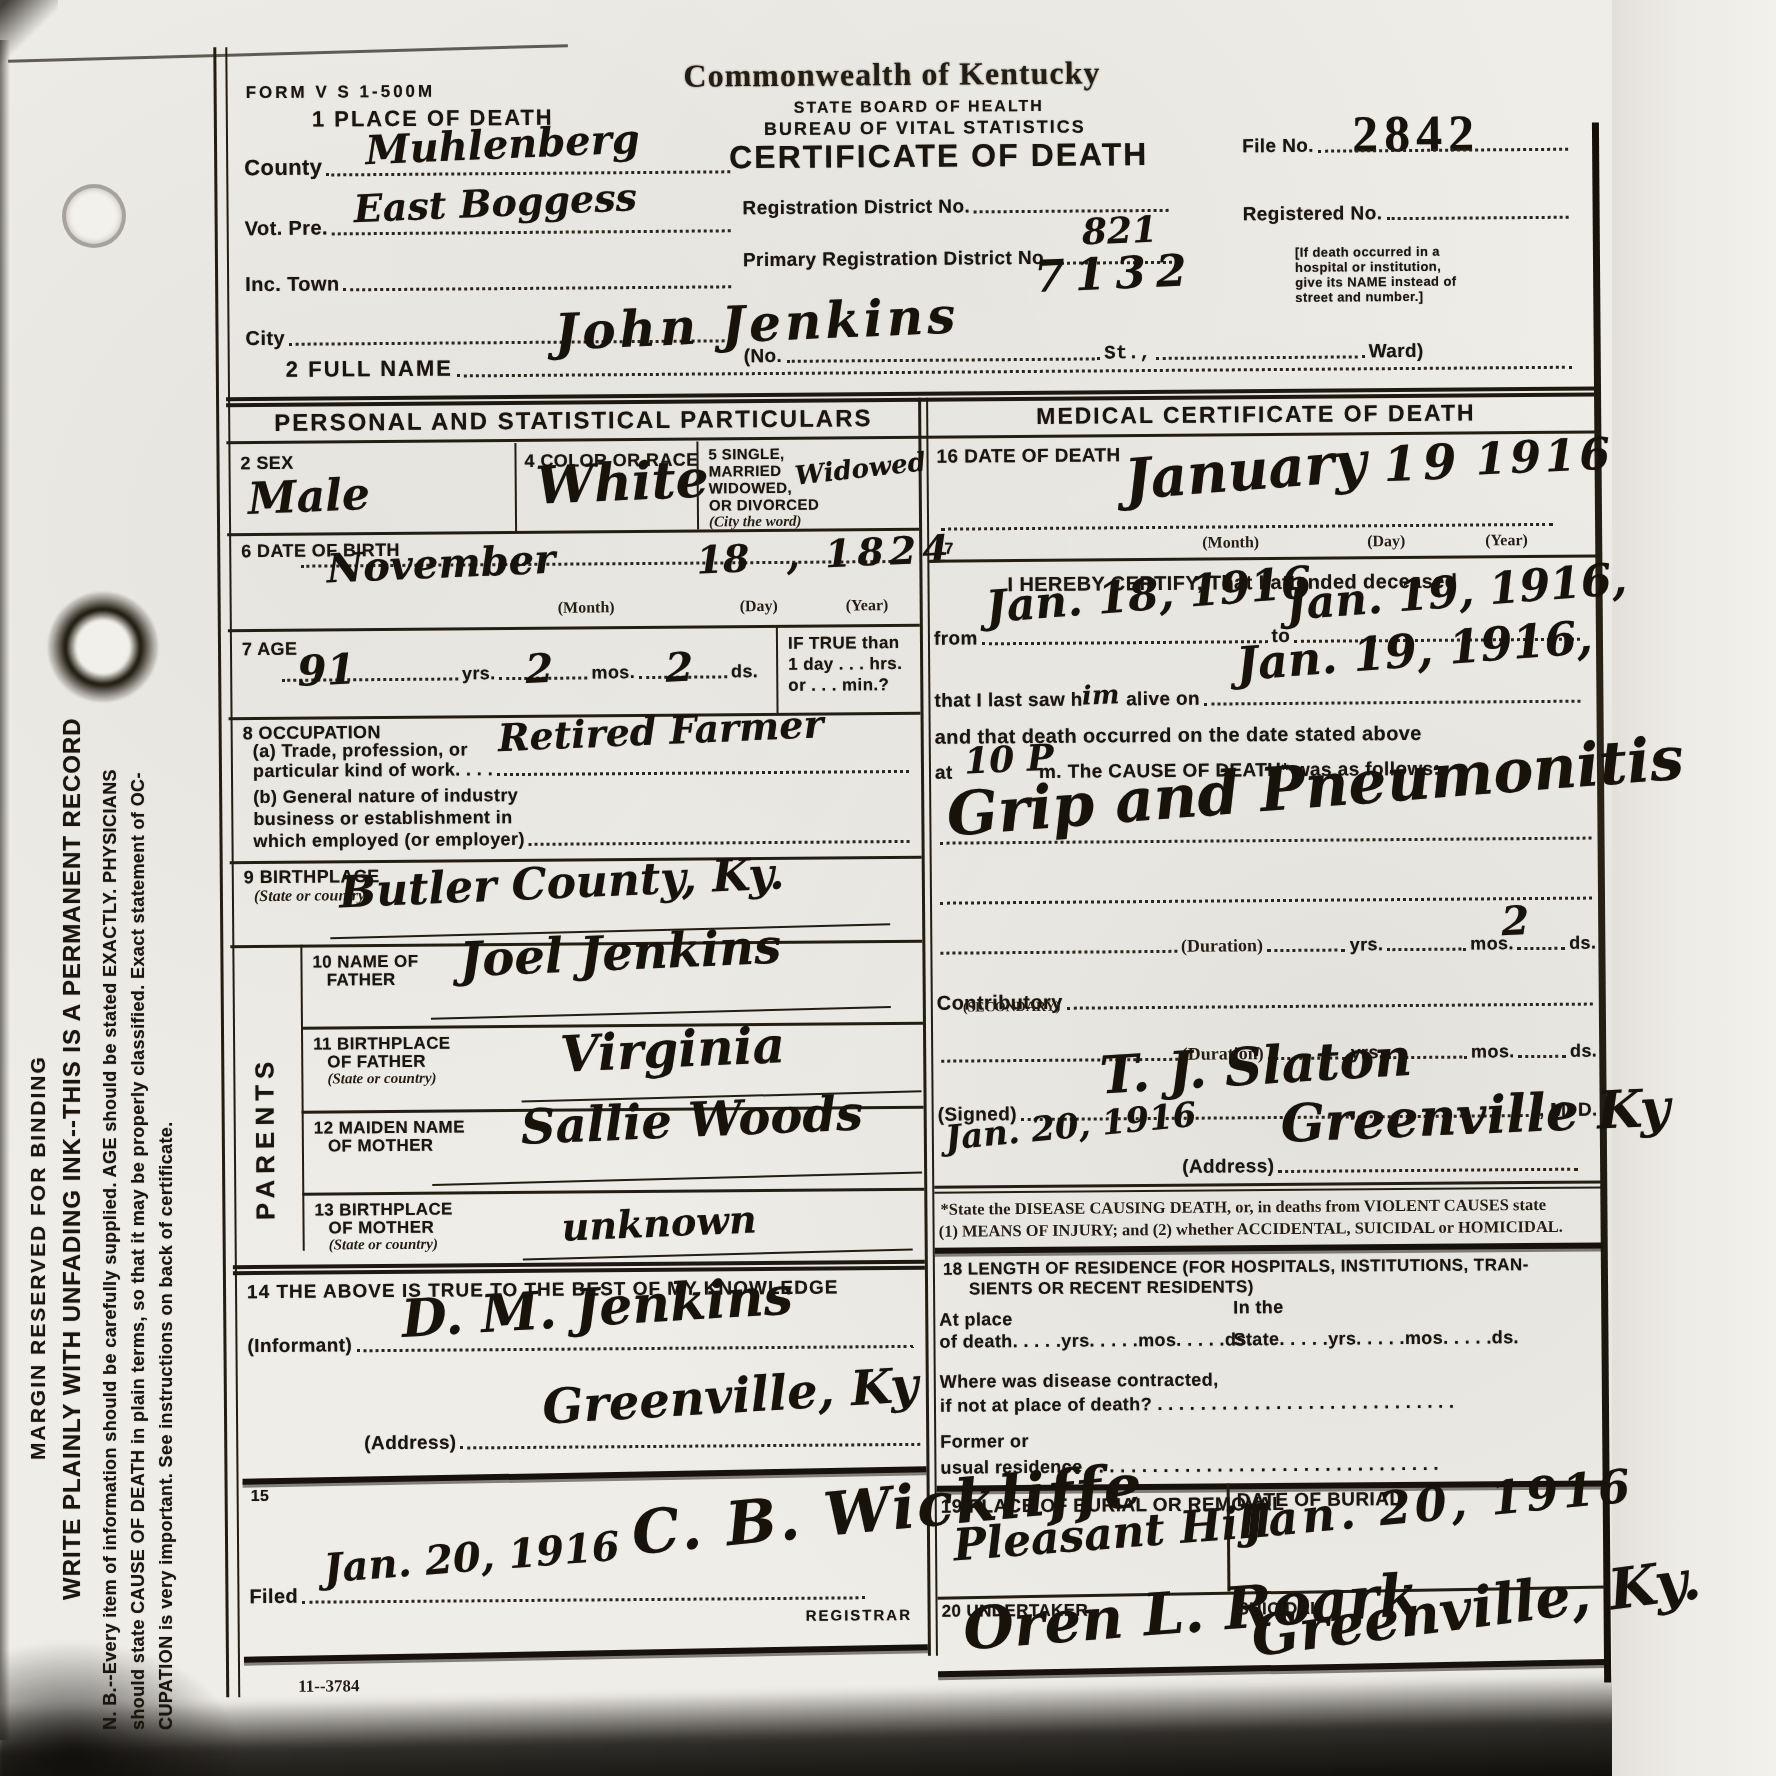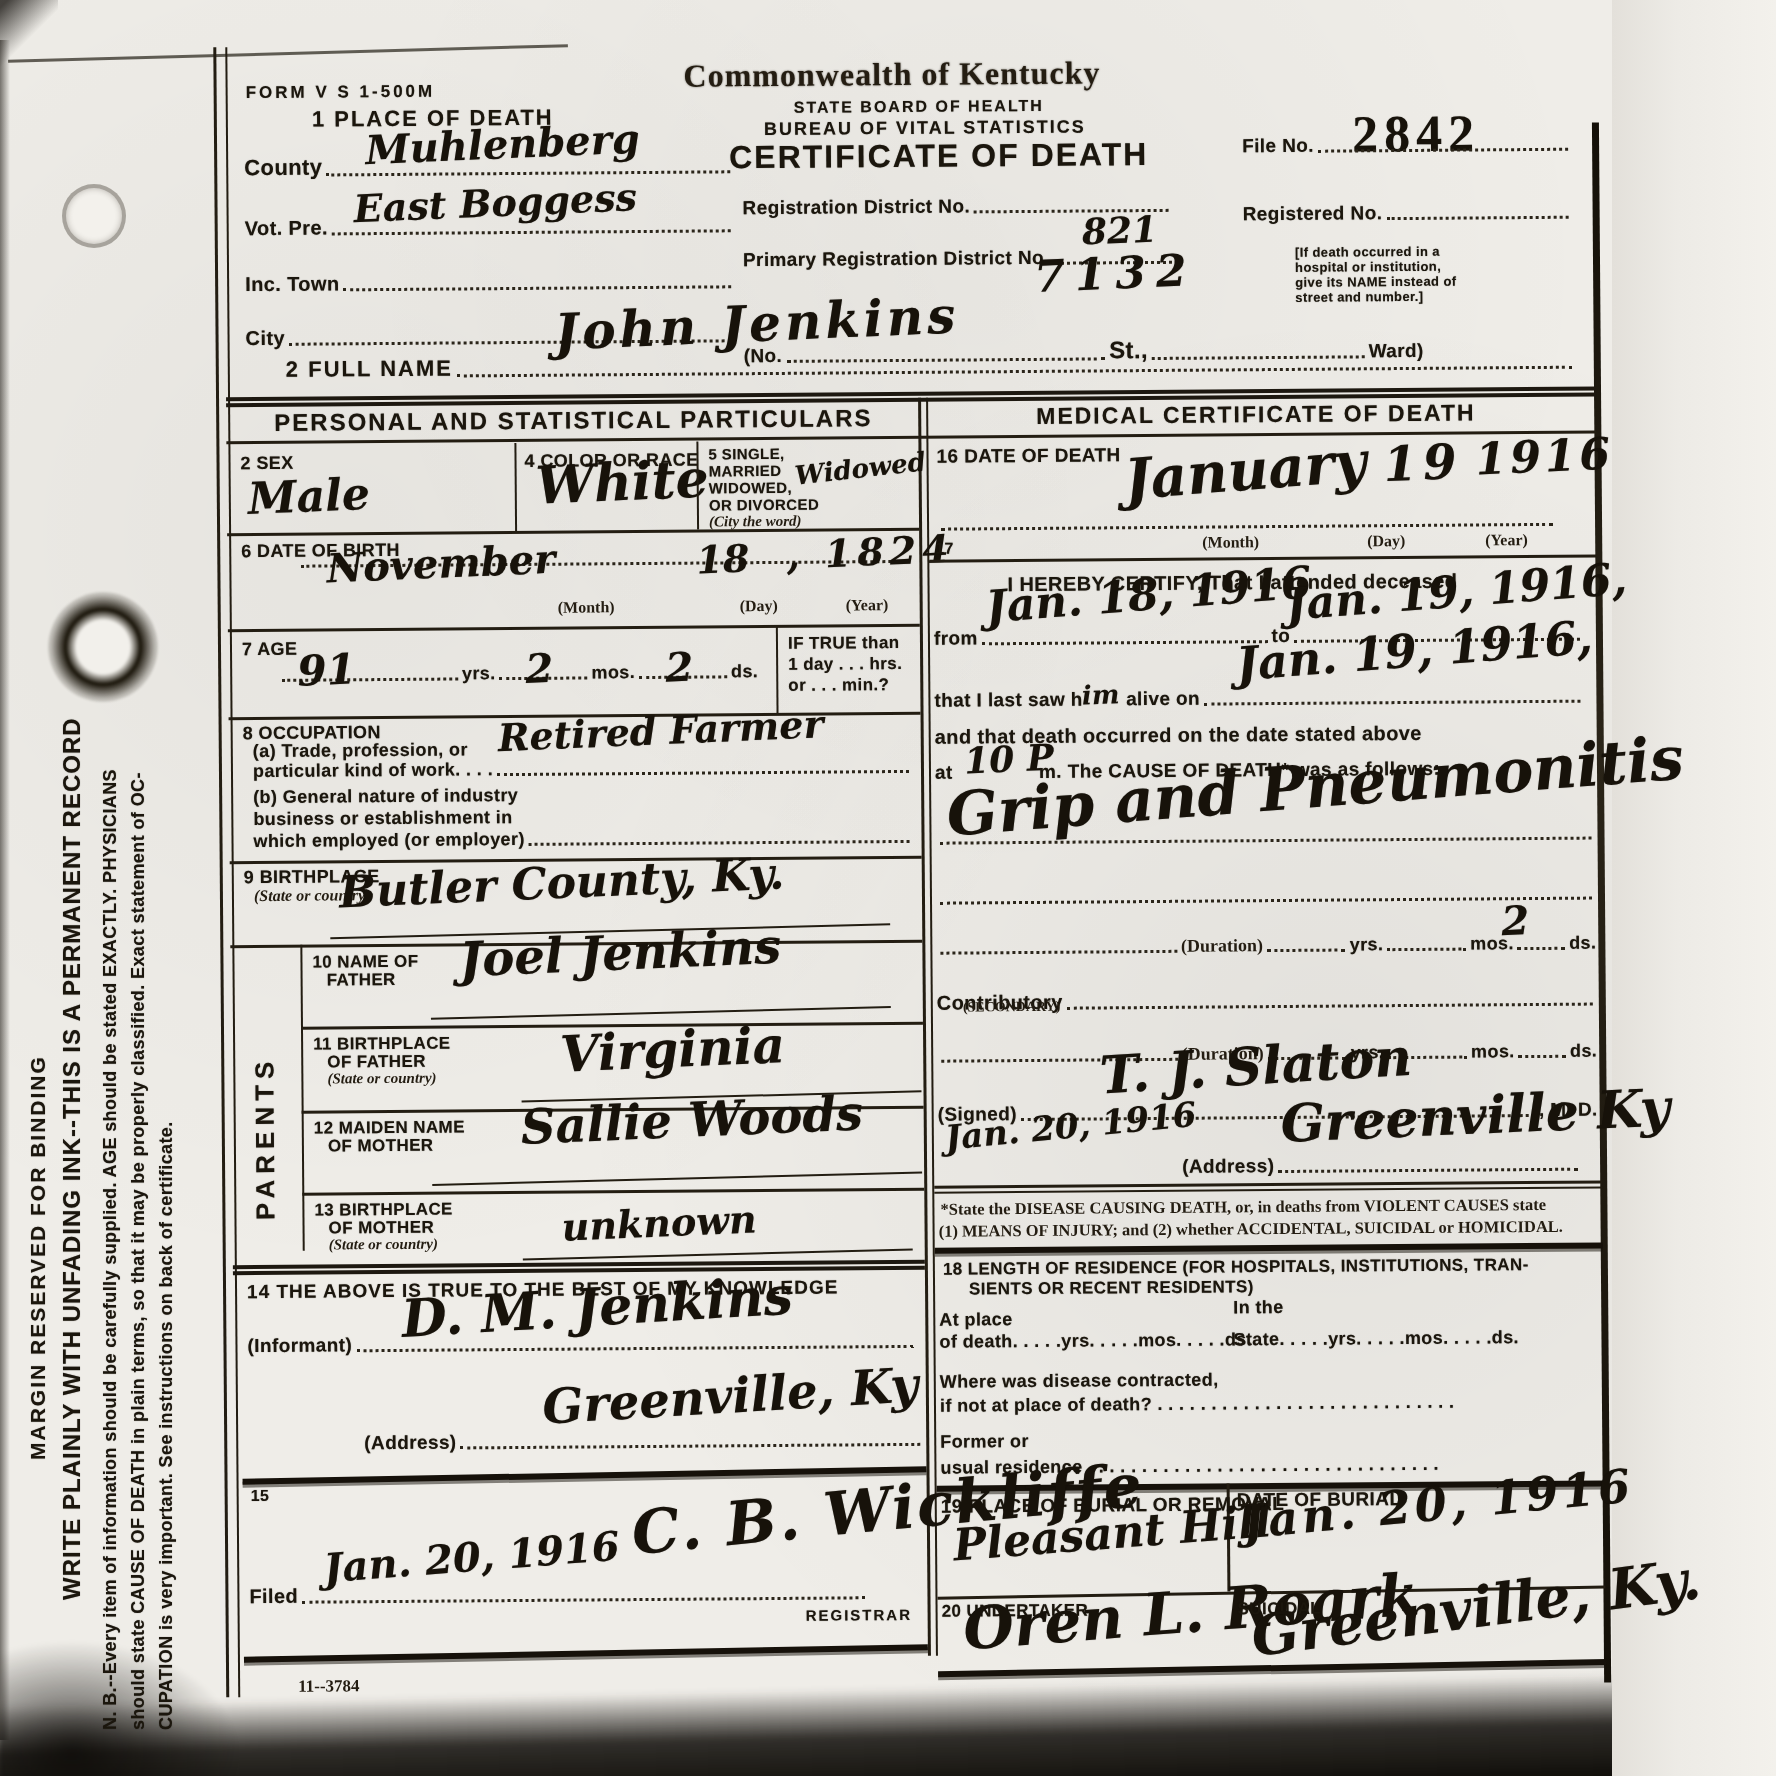--- a/index.html
+++ b/index.html
@@ -104,21 +104,21 @@
   <div class="abs hw" style="left:1088px;top:212px;font-size:36px;">821</div>
 
   <div class="abs row" style="left:250px;top:268px;width:490px;">
     <span class="p" style="font-size:20px;">Inc. Town</span>
         <span class="dots"></span>
   </div>
 
   <div class="abs row" style="left:748px;top:300px;width:680px;">
     <span class="p" style="font-size:19px;margin-top:44px;">(No.</span>
         <span class="dots" style="flex:3;"></span>
-    <span class="p" style="font-size:24px;">St.,</span>
+    <span class="p" style="font-size:19px;font-family:Liberation Mono, monospace;">St.,</span>
         <span class="dots" style="flex:2;"></span>
     <span class="p" style="font-size:19px;">Ward)</span>
   </div>
   <div class="abs hw" style="left:1040px;top:252px;font-size:44px;letter-spacing:10px;">7132</div>
 
   <div class="abs row" style="left:250px;top:322px;width:490px;">
     <span class="p" style="font-size:20px;">City</span>
         <span class="dots"></span>
   </div>
 

